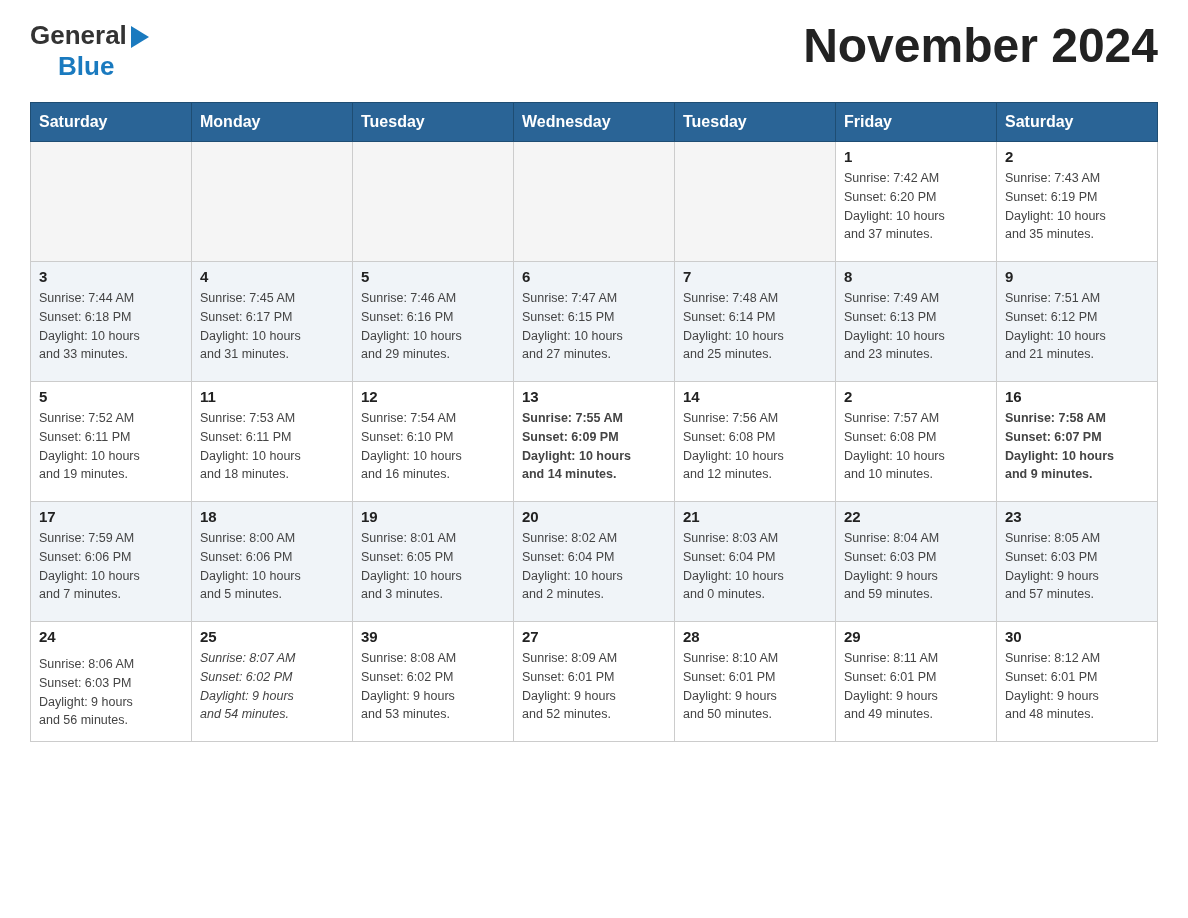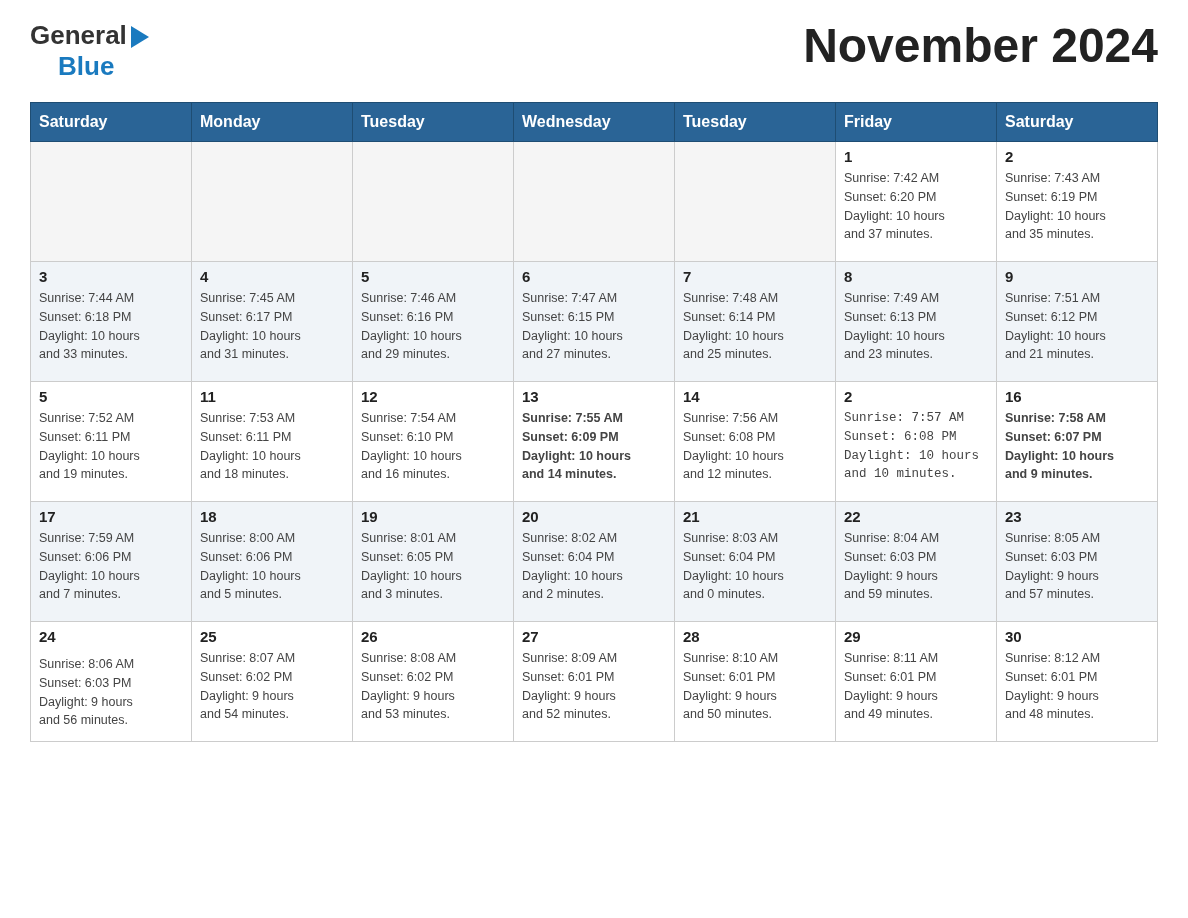--- a/index.html
+++ b/index.html
@@ -219,21 +219,21 @@
         </td>
         <td>
           <div class="day-number">14</div>
           <div class="day-info" style="white-space: pre-line;">Sunrise: 7:56 AM
 Sunset: 6:08 PM
 Daylight: 10 hours
 and 12 minutes.</div>
         </td>
         <td>
           <div class="day-number">2</div>
-          <div class="day-info" style="white-space: pre-line; font-family: Liberation Mono, monospace;">Sunrise: 7:57 AM
+          <div class="day-info" style="white-space: pre-line;">Sunrise: 7:57 AM
 Sunset: 6:08 PM
 Daylight: 10 hours
 and 10 minutes.</div>
         </td>
         <td>
           <div class="day-number">16</div>
           <div class="day-info" style="white-space: pre-line; font-weight: bold;">Sunrise: 7:58 AM
 Sunset: 6:07 PM
 Daylight: 10 hours
 and 9 minutes.</div>
@@ -293,27 +293,27 @@
       <tr>
         <td>
           <div class="day-number">24</div>
           <div class="day-info" style="white-space: pre-line; margin-top: 10px;">Sunrise: 8:06 AM
 Sunset: 6:03 PM
 Daylight: 9 hours
 and 56 minutes.</div>
         </td>
         <td>
           <div class="day-number">25</div>
-          <div class="day-info" style="white-space: pre-line;">Sunrise: 8:07 AM
+          <div class="day-info" style="white-space: pre-line; font-style: italic;">Sunrise: 8:07 AM
 Sunset: 6:02 PM
 Daylight: 9 hours
 and 54 minutes.</div>
         </td>
         <td>
-          <div class="day-number">26</div>
+          <div class="day-number">39</div>
           <div class="day-info" style="white-space: pre-line;">Sunrise: 8:08 AM
 Sunset: 6:02 PM
 Daylight: 9 hours
 and 53 minutes.</div>
         </td>
         <td>
           <div class="day-number">27</div>
           <div class="day-info" style="white-space: pre-line;">Sunrise: 8:09 AM
 Sunset: 6:01 PM
 Daylight: 9 hours

